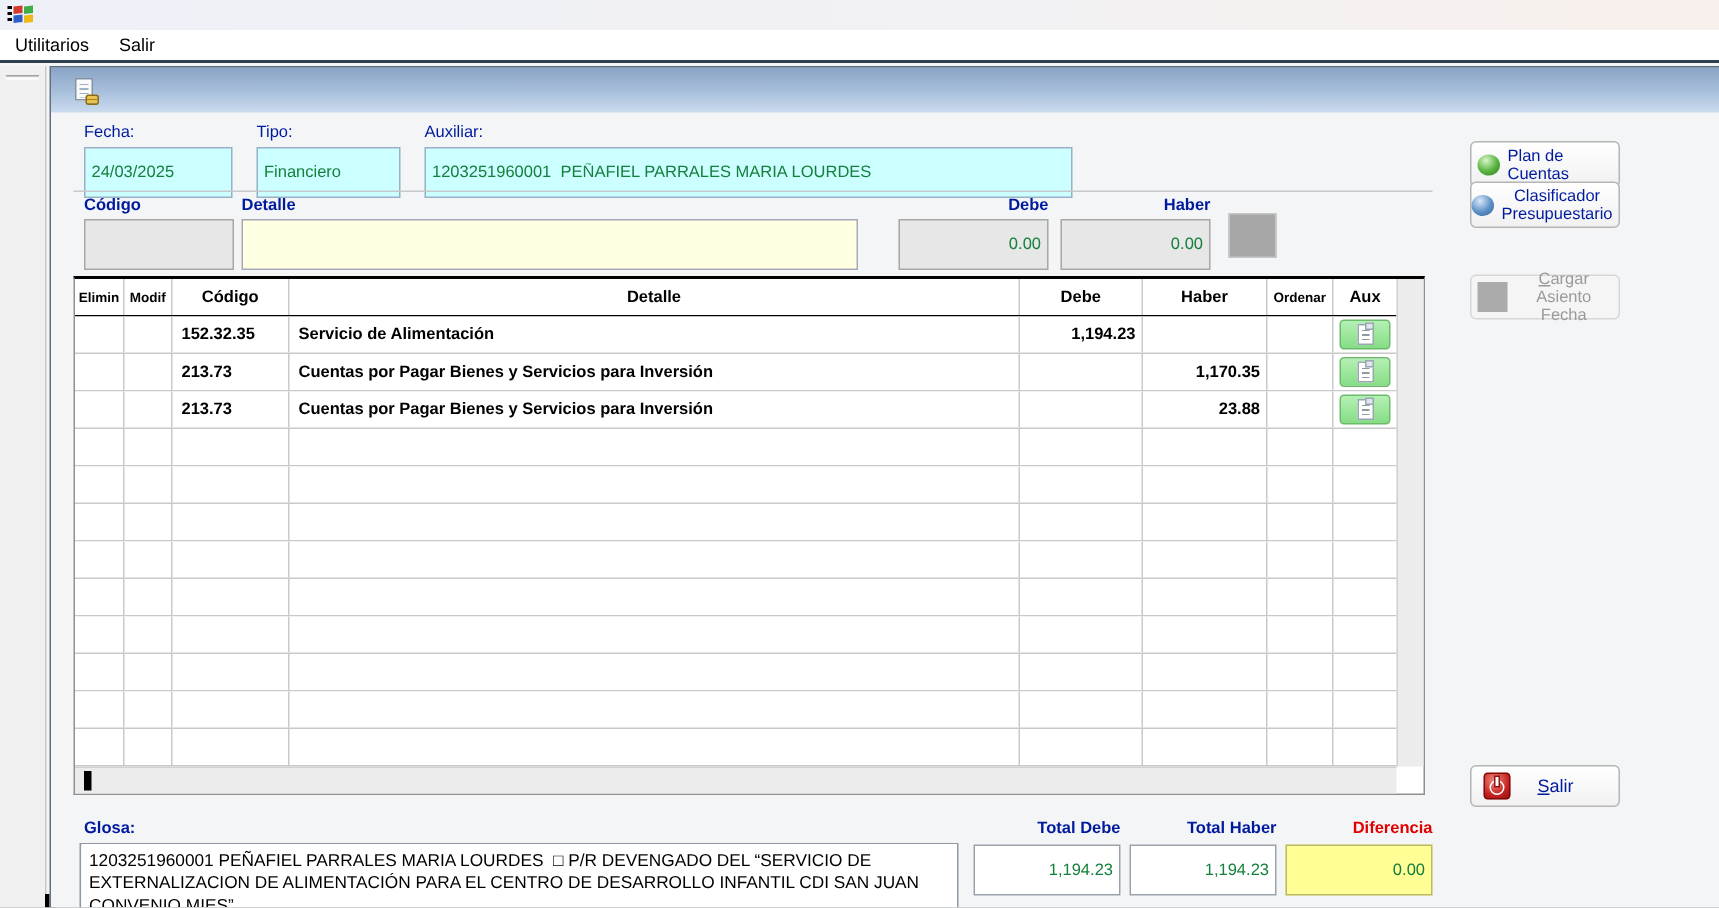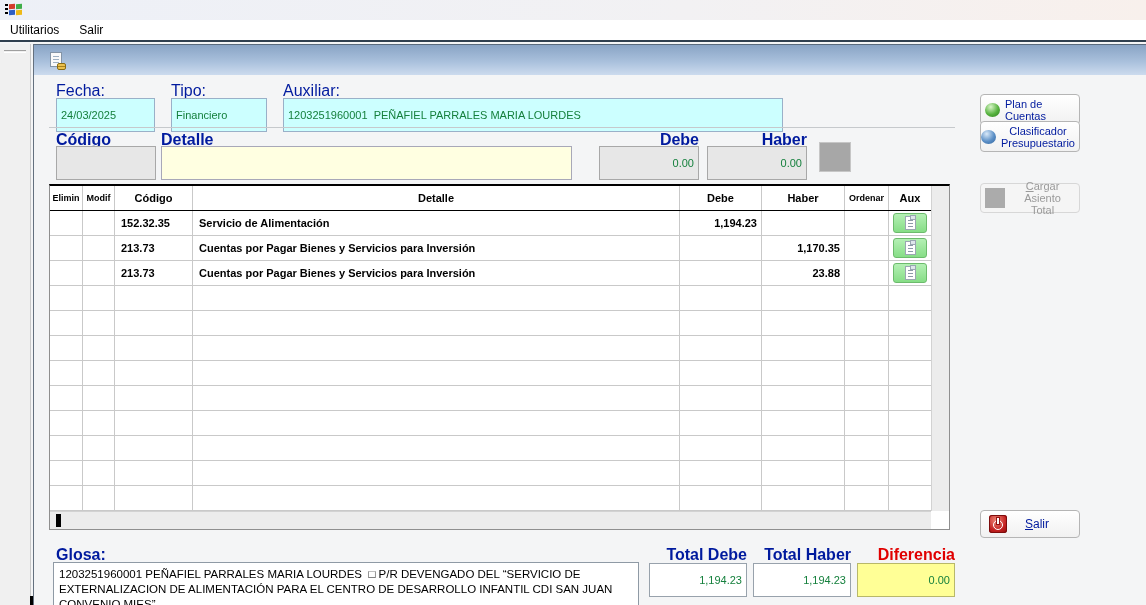--- a/index.html
+++ b/index.html
@@ -41,21 +41,21 @@
     align-items:center; justify-content:center; border-radius:2px; }
   .doccoins { position:relative; width:16px; height:18px; }
   .doccoins .page { position:absolute; left:0; top:0; width:12px; height:15px; background:#fafafa;
     border:1px solid #8494a6; }
   .doccoins .page::before { content:''; position:absolute; left:2px; top:3px; right:2px; height:9px;
     background:repeating-linear-gradient(180deg,#9eb0c2 0 1px,transparent 1px 3px); }
   .doccoins .coins { position:absolute; right:0; bottom:0; width:9px; height:7px; border-radius:2px;
     background:repeating-linear-gradient(180deg,#ecc14e 0 2px,#a8821e 2px 3px); border:1px solid #8a6c12; }
 
   
-  .lbl { position:absolute; font-size:16px; color:#001a9e; }
+  .lbl { position:absolute; font-size:11px; color:#001a9e; }
   .lbl.b { font-weight:bold; }
   .lbl.r { text-align:right; }
   .fld { position:absolute; font-size:11px; color:#15803d; padding:16px 4px; outline:none;
     border:1px solid #9ab0c8; background:#ccffff; font-family:"Liberation Sans", sans-serif; }
   .fld.ivory { background:#ffffe1; border-color:#a8a8b8; }
   .fld.gray  { background:#e7e7e7; border-color:#a8a8a8; }
   .fld.num   { text-align:right; }
   .fld.white { background:#fff; border-color:#98a2ac; }
   .fld.yellow{ background:#ffff96; border-color:#b8b86a; }
   .sep-line { position:absolute; left:15px; top:83px; width:906px; height:1px; background:#c6c9cc; }
@@ -149,21 +149,21 @@
       </span>
     </div>
 
     <span class="lbl" style="left:22px; top:38px;">Fecha:</span>
     <input class="fld" style="left: 22px; top: 54px; width: 99px; height: 22px;" value="24/03/2025">
 
     <span class="lbl" style="left:137px; top:38px;">Tipo:</span>
     <input class="fld" style="left: 137px; top: 54px; width: 96px; height: 22px;" value="Financiero">
 
     <span class="lbl" style="left:249px; top:38px;">Auxiliar:</span>
-    <input class="fld" style="left: 249px; top: 54px; width: 500px; height: 22px;" value="1203251960001  PEÑAFIEL PARRALES MARIA LOURDES">
+    <input class="fld" style="left: 249px; top: 54px; width: 432px; height: 22px;" value="1203251960001  PEÑAFIEL PARRALES MARIA LOURDES">
 
     <div class="sep-line"></div>
 
     <span class="lbl b" style="left:22px; top:87px;">Código</span>
     <input class="fld gray" style="left: 22px; top: 102px; width: 100px; height: 25px;">
 
     <span class="lbl b" style="left:127px; top:87px;">Detalle</span>
     <input class="fld ivory" style="left: 127px; top: 102px; width: 411px; height: 25px;">
 
     <span class="lbl b r" style="left:565px; top:87px; width:100px;">Debe</span>
@@ -182,21 +182,21 @@
       <span class="sphere blue"></span>
       <span class="two-line">
         <span>Clasificador</span><br>
         <span>Presupuestario</span>
       </span>
     </div>
     <div class="side-btn disabled" style="top:139px; height:30px;">
       <span class="gray-sq-ico"></span>
       <span class="two-line">
         <span class="u">C</span><span>argar Asiento</span><br>
-        <span>Total</span>
+        <span>Fecha</span>
       </span>
     </div>
     <div class="side-btn" style="top:466px; height:28px; justify-content:flex-start; padding-left:8px; gap:18px;">
       <span class="pwr"></span>
       <span class="salir-txt">
         <span class="u">S</span><span>alir</span>
       </span>
     </div>
 
     <div class="grid">

